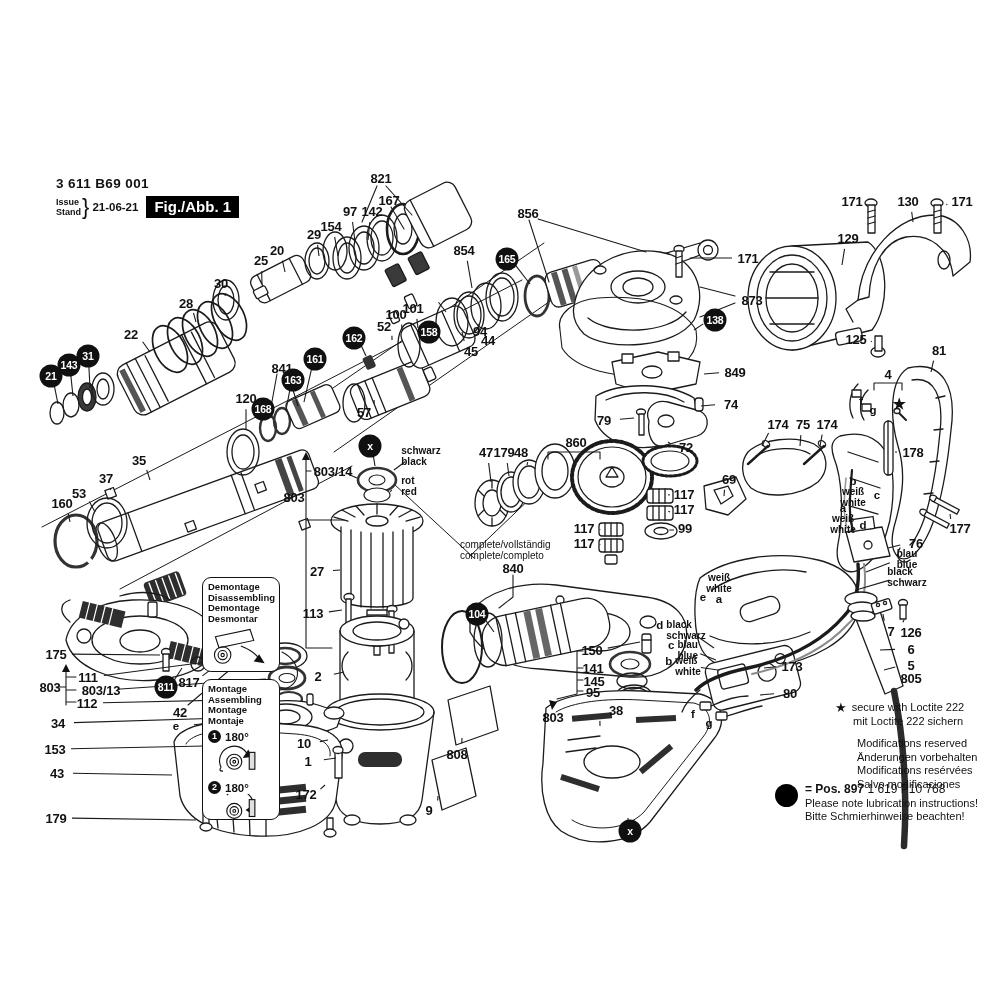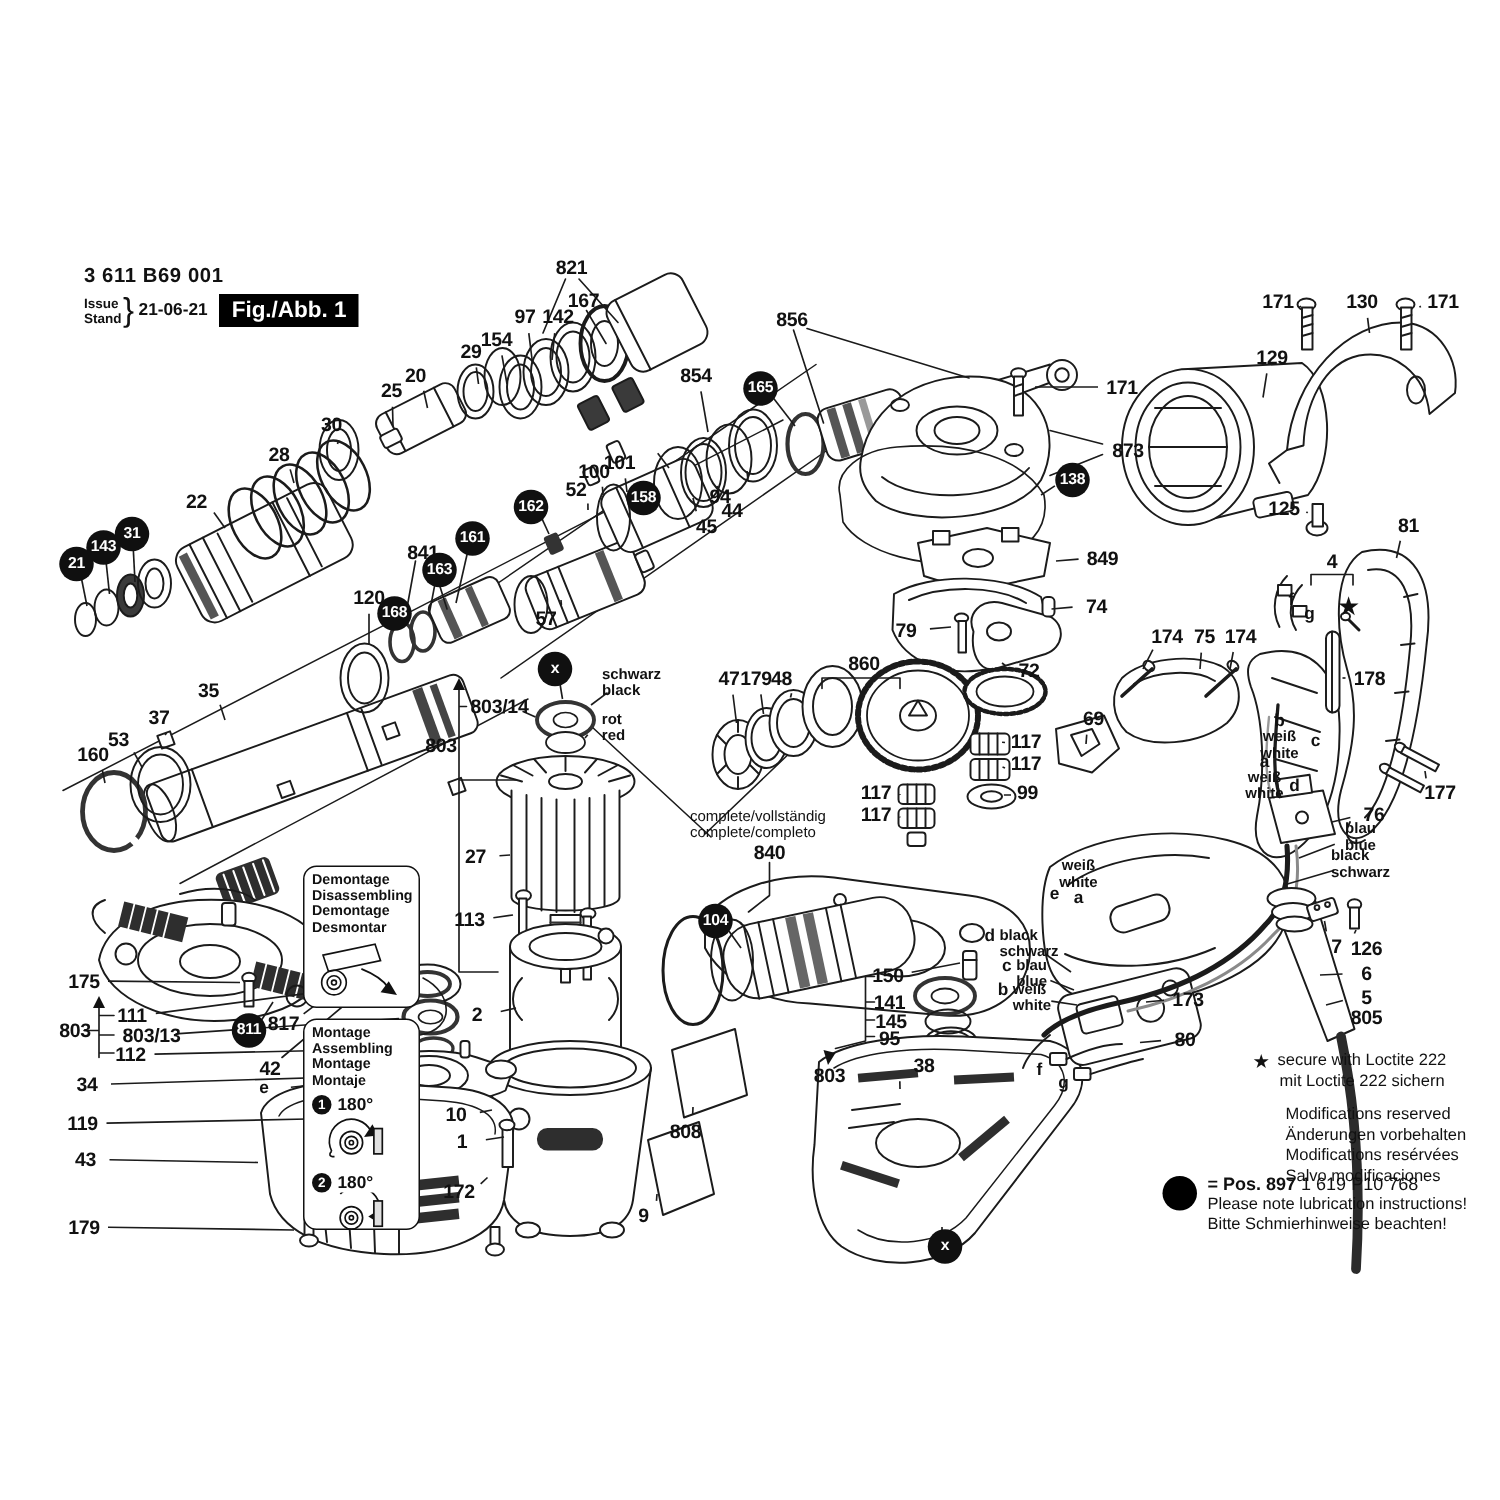--- a/index.html
+++ b/index.html
@@ -717,21 +717,21 @@
       <div class="lbl plain" style="left: 594px; top: 681px;">145</div>
       <div class="lbl plain" style="left: 593px; top: 692px;">95</div>
       <div class="lbl plain" style="left: 553px; top: 717px;">803</div>
       <div class="lbl plain" style="left: 616px; top: 710px;">38</div>
       <div class="lbl plain" style="left: 56px; top: 654px;">175</div>
       <div class="lbl plain" style="left: 50px; top: 687px;">803</div>
       <div class="lbl plain" style="left: 88px; top: 677px;">111</div>
       <div class="lbl plain" style="left: 101px; top: 690px;">803/13</div>
       <div class="lbl plain" style="left: 87px; top: 703px;">112</div>
       <div class="lbl plain" style="left: 58px; top: 723px;">34</div>
-      <div class="lbl plain" style="left: 55px; top: 749px;">119</div>
+      <div class="lbl plain" style="left: 55px; top: 749px;">153</div>
       <div class="lbl plain" style="left: 57px; top: 773px;">43</div>
       <div class="lbl plain" style="left: 56px; top: 818px;">179</div>
       <div class="lbl plain" style="left: 189px; top: 682px;">817</div>
       <div class="lbl plain" style="left: 180px; top: 712px;">42</div>
       <div class="lbl plain" style="left: 778px; top: 424px;">174</div>
       <div class="lbl plain" style="left: 803px; top: 424px;">75</div>
       <div class="lbl plain" style="left: 827px; top: 424px;">174</div>
       <div class="lbl plain" style="left: 729px; top: 479px;">69</div>
       <div class="lbl plain" style="left: 888px; top: 374px;">4</div>
       <div class="lbl plain" style="left: 913px; top: 452px;">178</div>

